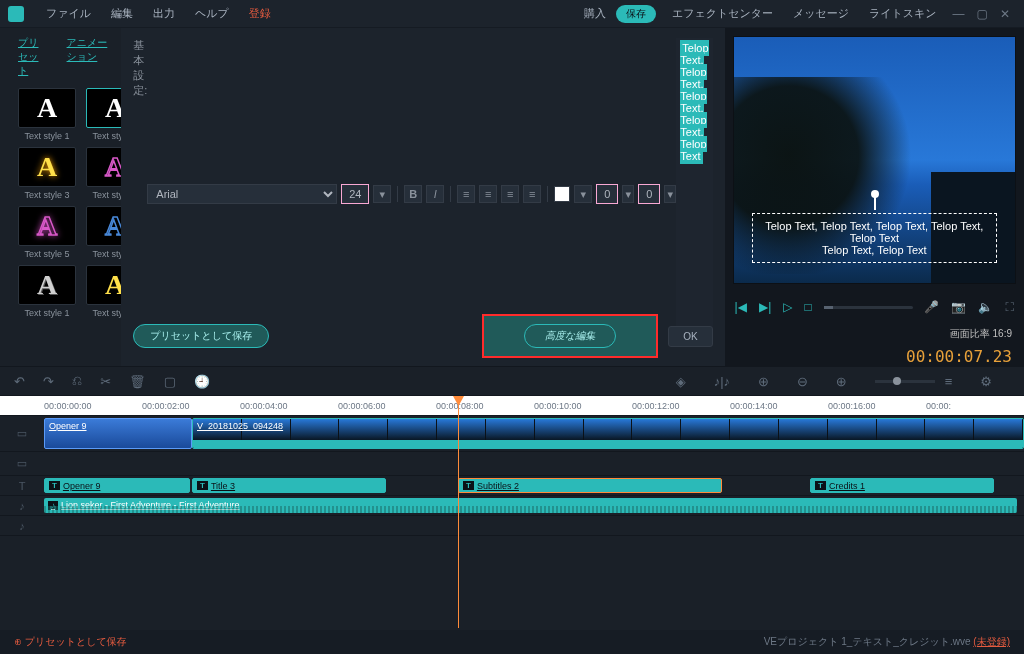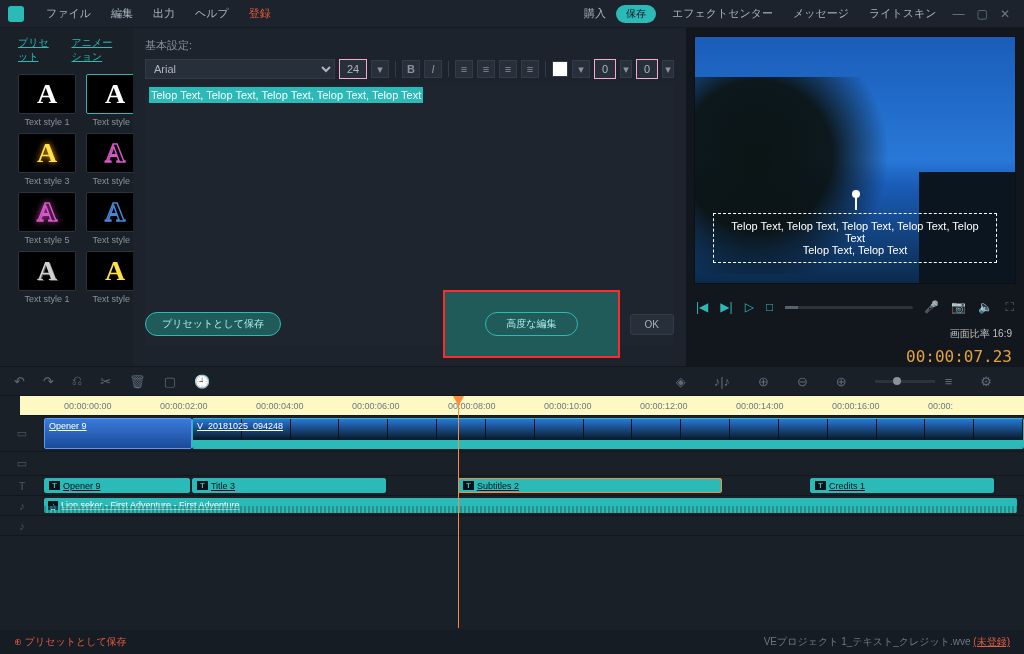--- a/index.html
+++ b/index.html
@@ -17,33 +17,33 @@
 .left-panel { width: 158px; background: #1a2028; padding: 8px 12px 8px 18px; overflow-y: auto; }
 .tabs { display: flex; gap: 18px; margin-bottom: 10px; font-size: 10px; }
 .tabs span { color: #2bbab8; text-decoration: underline; cursor: pointer; }
 .style-grid { display: grid; grid-template-columns: 1fr 1fr; gap: 6px 10px; }
 .style-item { text-align: center; }
 .style-swatch { width: 58px; height: 40px; background: #000; border: 1px solid #2b333d; display: flex; align-items: center; justify-content: center; border-radius: 2px; }
 .style-swatch.active { border: 1.5px solid #2bbab8; }
 .style-swatch span { font-size: 28px; font-weight: bold; font-family: Georgia, serif; }
 .style-label { font-size: 9px; color: #8a929c; margin-top: 3px; display: block; }
 
-.mid-panel { flex: 1; background: #1c232c; display: flex; flex-direction: column; padding: 10px 12px; position: relative; }
+.mid-panel { flex: 1; background: #1c232c; display: flex; flex-direction: row; padding: 10px 12px; position: relative; }
 .mid-header { color: #8a929c; font-size: 11px; margin-bottom: 6px; }
 .font-bar { display: flex; gap: 4px; align-items: center; margin-bottom: 6px; }
 .font-select { background: #262f3a; border: 1px solid #333b46; color: #b0b6bf; height: 20px; width: 190px; padding: 0 4px; font-size: 11px; }
 .size-box { background: #262f3a; border: 1px solid #f9a8d4; color: #b0b6bf; height: 20px; width: 28px; text-align: center; font-size: 11px; }
 .fmt-btn { width: 18px; height: 18px; background: #262f3a; border: 1px solid #333b46; color: #8a929c; display: flex; align-items: center; justify-content: center; font-size: 11px; cursor: pointer; }
 .divider-v { width: 1px; height: 16px; background: #333b46; margin: 0 2px; }
 .color-sw { width: 16px; height: 16px; background: #fff; border: 1px solid #333b46; }
 .editor { background: #1e252f; flex: 1; padding: 4px; margin-bottom: 10px; }
 .editor .text { background: #2bbab8; color: #fff; padding: 2px 2px; display: inline; font-size: 11px; }
 .bottom-buttons { display: flex; align-items: center; gap: 10px; position: absolute; bottom: 0; left: 0; right: 0; padding: 8px 12px; }
 .btn-pill { background: #205a59; color: #a8efed; border: 1px solid #2bbab8; border-radius: 12px; padding: 4px 16px; font-size: 10px; cursor: pointer; }
-.btn-pill.highlight { border: 2.5px solid #ff2b2b; border-radius: 0; padding: 20px 40px; }
+.btn-pill.highlight { border: 2.5px solid #ff2b2b; border-radius: 0; padding: 8px 40px; font-style: italic; }
 .btn-pill.highlight .inner { background: #205a59; border: 1px solid #2bbab8; border-radius: 12px; padding: 4px 20px; display: inline-block; }
 .btn-flat { background: #262f3a; color: #a8b2bf; border: 1px solid #333b46; border-radius: 3px; padding: 4px 14px; font-size: 10px; cursor: pointer; }
 
 .preview { width: 420px; background: #12171e; display: flex; flex-direction: column; }
 .video { flex: 1; background: linear-gradient(180deg, #1a5db8 0%, #2878d8 50%, #1a5db8 60%, #0b2a4b 100%); position: relative; margin: 8px; border: 1px solid #0c1015; overflow: hidden; }
 .tree-silhouette { position: absolute; left: 0; top: 40px; width: 65%; height: 80%; background: radial-gradient(circle at 30% 40%, rgba(10,15,10,0.95) 0%, rgba(10,15,10,0.9) 40%, transparent 70%); }
 .building { position: absolute; right: 0; bottom: 0; width: 30%; height: 45%; background: #0a1520; }
 .telop-box { position: absolute; bottom: 20px; left: 18px; right: 18px; border: 1px dashed #fff; padding: 6px; text-align: center; color: #fff; font-size: 11px; }
 .telop-handle { position: absolute; top: -18px; left: 50%; width: 2px; height: 14px; background: #fff; }
 .telop-handle::before { content: ''; position: absolute; top: -6px; left: -3px; width: 8px; height: 8px; background: #fff; border-radius: 50%; }
@@ -51,21 +51,21 @@
 .pv-btn { color: #2bbab8; cursor: pointer; font-size: 12px; }
 .pv-slider { flex: 1; height: 3px; background: #2b333d; position: relative; border-radius: 2px; }
 .pv-slider::before { content: ''; position: absolute; left: 0; width: 10%; height: 100%; background: #576270; }
 .pv-info { height: 24px; display: flex; align-items: center; justify-content: flex-end; padding: 0 12px; gap: 14px; font-size: 10px; margin-left: 12px; }
 .pv-info .tc { color: #e8a13a; font-size: 16px; font-family: "Consolas", monospace; }
 
 .timeline { background: #1a2028; }
 .tl-toolbar { height: 30px; display: flex; align-items: center; padding: 0 14px; border-top: 1px solid #12171e; border-bottom: 1px solid #12171e; }
 .tl-tool { color: #5e6b7a; margin-right: 18px; cursor: pointer; font-size: 13px; }
 .tl-toolbar .right { margin-left: auto; display: flex; align-items: center; gap: 10px; }
-.tl-ruler { height: 20px; display: flex; align-items: center; padding-left: 44px; position: relative; background: #fef9c3; border-bottom: 1px solid #12171e; margin-left: 20px; }
+.tl-ruler { height: 20px; display: flex; align-items: center; padding-left: 44px; position: relative; background: #ffffff; border-bottom: 1px solid #12171e; }
 .tl-ruler .tick { flex: 1; color: #6c7785; font-size: 9px; position: relative; }
 .tl-ruler .tick::before { content: ''; position: absolute; bottom: -20px; left: 0; width: 1px; height: 8px; }
 .track { display: flex; align-items: stretch; border-bottom: 1px solid #12171e; min-height: 20px; }
 .track.vid { height: 36px; }
 .track .track-head { width: 44px; display: flex; align-items: center; justify-content: center; color: #4a5663; background: #1a2028; }
 .track .track-body { flex: 1; position: relative; background: #22293300; }
 .clip { position: absolute; top: 2px; bottom: 2px; border-radius: 2px; font-size: 9px; color: #fff; padding: 2px 4px; overflow: hidden; white-space: nowrap; text-decoration: underline; }
 .clip.opener { background: linear-gradient(180deg, #3b7bd8 0%, #1a4a9a 100%); border: 1px solid #5b9bf8; }
 .clip.vthumb { background: repeating-linear-gradient(90deg, #153a6b 0px, #1a5db8 20px, #0a2548 40px); border: 1px solid #2bbab8; }
 .clip.txt { background: #2bbab8; border: 1px solid #2bbab8; color: #0b1117; display: flex; align-items: center; }

